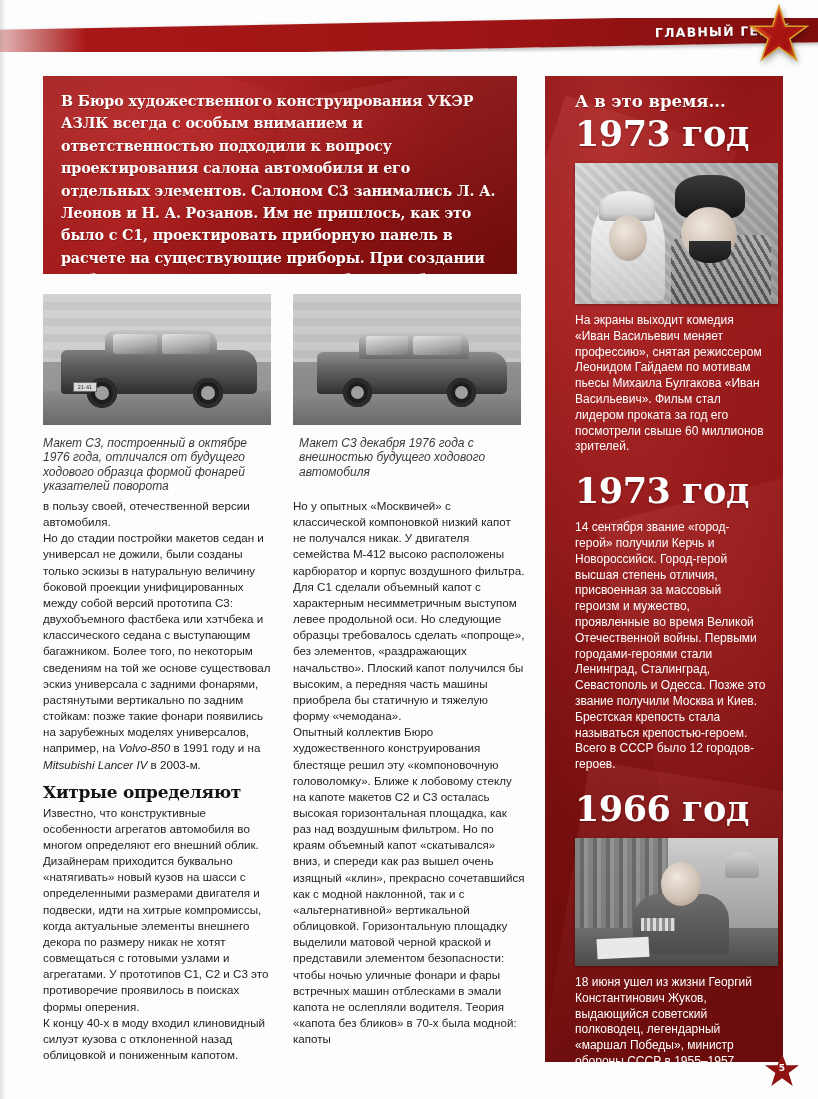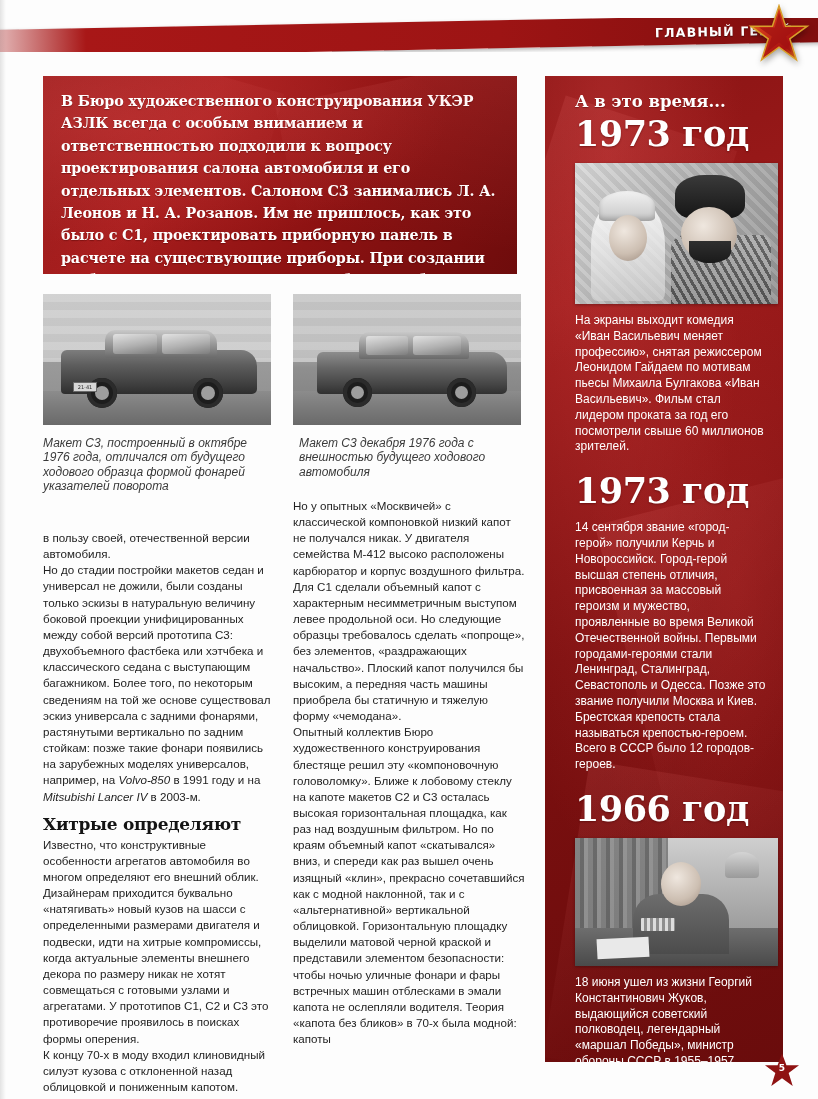--- a/index.html
+++ b/index.html
@@ -166,21 +166,21 @@
   .col {
     position: absolute;
     top: 498px;
     width: 232px;
     font-family: "Liberation Sans", sans-serif;
     font-size: 11.6px;
     line-height: 16.15px;
     color: #232323;
     text-align: left;
   }
-  .col-left  { left: 43px; margin-top: 32px; }
+  .col-left  { left: 43px; }
   .col-mid   { left: 293px; }
   .col p { margin: 0; }
   .col .ital { font-style: italic; }
   .subhead {
     font-family: "DejaVu Serif", serif;
     font-weight: bold;
     font-size: 17px;
     line-height: 21px;
     color: #141414;
     margin: 9px 0 2px 0;
@@ -394,21 +394,21 @@
     <div class="wheel" style="left:50px; top:84px; width:29px; height:29px;"></div>
     <div class="wheel" style="left:154px; top:84px; width:29px; height:29px;"></div>
   </div>
   <div class="caption cap-b">Макет С3 декабря 1976 года с внешностью будущего ходового автомобиля</div>
 
   <div class="col col-left">
     <p>в пользу своей, отечественной версии автомобиля.</p>
     <p><span>Но до стадии постройки макетов седан и универсал не дожили, были созданы только эскизы в натуральную величину боковой проекции унифицированных между собой версий прототипа С3: двухобъемного фастбека или хэтчбека и классического седана с выступающим багажником. Более того, по некоторым сведениям на той же основе существовал эскиз универсала с задними фонарями, растянутыми вертикально по задним стойкам: позже такие фонари появились на зарубежных моделях универсалов, например, на </span><span class="ital">Volvo-850</span><span> в 1991 году и на </span><span class="ital">Mitsubishi Lancer IV</span><span> в 2003-м.</span></p>
     <h2 class="subhead">Хитрые определяют</h2>
     <p>Известно, что конструктивные особенности агрегатов автомобиля во многом определяют его внешний облик. Дизайнерам приходится буквально «натягивать» новый кузов на шасси с определенными размерами двигателя и подвески, идти на хитрые компромиссы, когда актуальные элементы внешнего декора по размеру никак не хотят совмещаться с готовыми узлами и агрегатами. У прототипов С1, С2 и С3 это противоречие проявилось в поисках формы оперения.</p>
-    <p>К концу 70-х в моду входил клиновидный силуэт кузова с отклоненной назад облицовкой и пониженным капотом.</p>
+    <p>К концу 40-х в моду входил клиновидный силуэт кузова с отклоненной назад облицовкой и пониженным капотом.</p>
   </div>
 
   <div class="col col-mid">
     <p>Но у опытных «Москвичей» с классической компоновкой низкий капот не получался никак. У двигателя семейства М-412 высоко расположены карбюратор и корпус воздушного фильтра. Для С1 сделали объемный капот с характерным несимметричным выступом левее продольной оси. Но следующие образцы требовалось сделать «попроще», без элементов, «раздражающих начальство». Плоский капот получился бы высоким, а передняя часть машины приобрела бы статичную и тяжелую форму «чемодана».</p>
     <p>Опытный коллектив Бюро художественного конструирования блестяще решил эту «компоновочную головоломку». Ближе к лобовому стеклу на капоте макетов С2 и С3 осталась высокая горизонтальная площадка, как раз над воздушным фильтром. Но по краям объемный капот «скатывался» вниз, и спереди как раз вышел очень изящный «клин», прекрасно сочетавшийся как с модной наклонной, так и с «альтернативной» вертикальной облицовкой. Горизонтальную площадку выделили матовой черной краской и представили элементом безопасности: чтобы ночью уличные фонари и фары встречных машин отблесками в эмали капота не ослепляли водителя. Теория «капота без бликов» в 70-х была модной: капоты</p>
   </div>
 
   <div class="sidebar">
     <div class="sb-facet sb-f1"></div>
     <div class="sb-facet sb-f2"></div>

